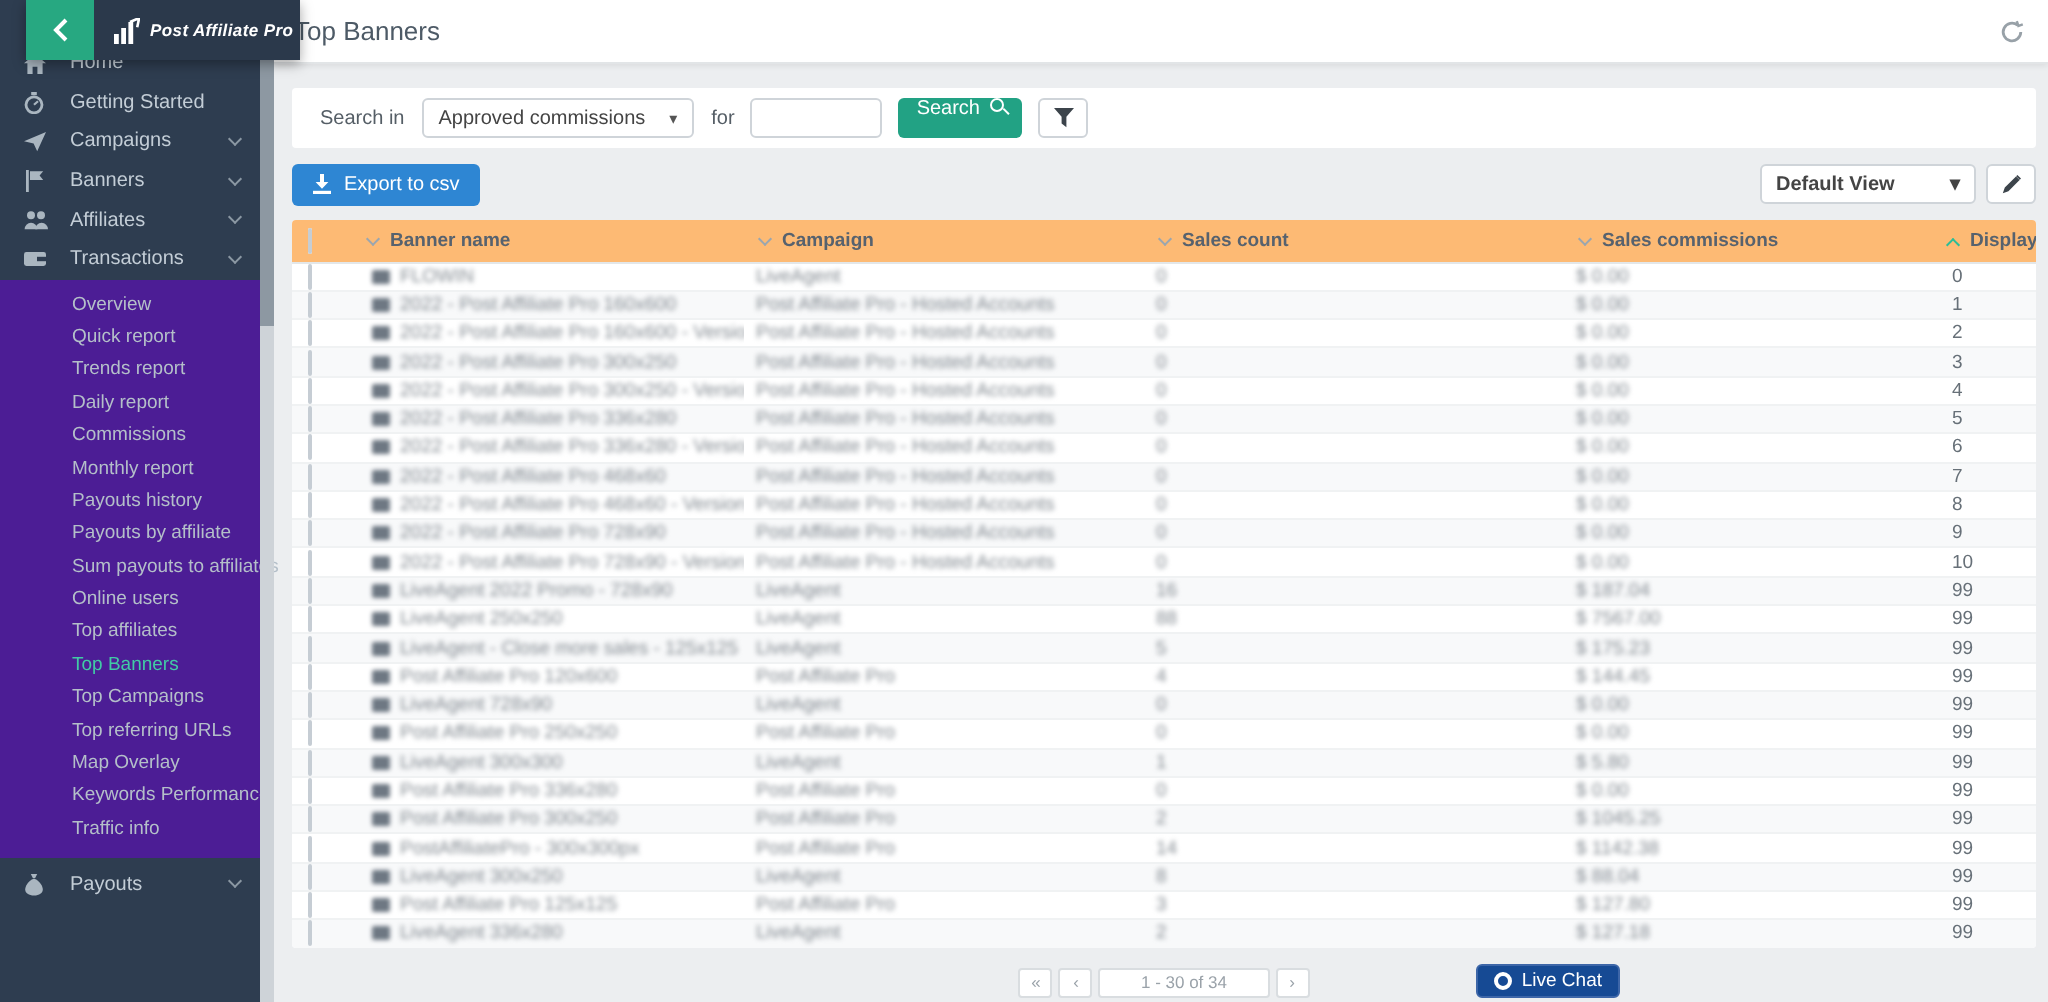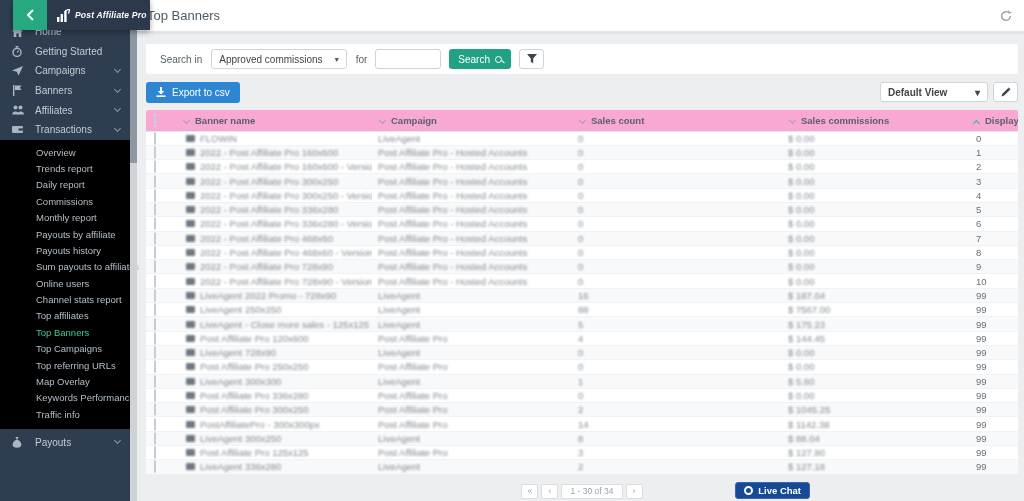--- a/index.html
+++ b/index.html
@@ -14,70 +14,70 @@
               display:flex; align-items:center; box-shadow:0 2px 6px rgba(0,0,0,.35);margin-left:13px; }
   .collapse-btn { width:34px; height:30px; background:#27a881; display:flex; align-items:center; justify-content:center; cursor:pointer; flex:0 0 34px; }
   .logo-wrap { display:flex; align-items:center; gap:5px; padding-left:10px; }
   .logo-text { color:#fff; font-size:8.5px; font-weight:bold; font-style:italic; letter-spacing:.2px; }
   .nav { position:absolute; top:22px; left:0; right:0; }
   .nav-item { height:19.6px; display:flex; align-items:center; padding:0 10px 0 12px; color:#c3cdd6; font-size:10px; cursor:pointer; }
   .nav-item .ic { width:12px; height:11px; margin-right:11px; color:#aab6c0; flex:0 0 12px; display:flex; align-items:center; }
   .nav-item .lbl { flex:1; }
   .chev { width:5px; height:5px; border-right:1px solid #8b98a3; border-bottom:1px solid #8b98a3; transform:rotate(45deg); margin-top:-3px; }
   .chev.up { transform:rotate(-135deg); margin-top:3px; }
-  .submenu { background:#000000; padding:5px 0 6px 0; }
+  .submenu { background:#4c1d95; padding:5px 0 6px 0; }
   .submenu-item { height:16.4px; line-height:16.4px; padding-left:36px; color:#b4bfc9; font-size:9.5px; cursor:pointer; white-space:nowrap; }
   .submenu-item.active { color:#41caa5; }
   .nav-item.bottom { margin-top:3px; }
 
   
   .topbar { position:absolute; left:137px; right:0; top:0; height:32px; background:#fff; z-index:4;
             border-bottom:1px solid #e2e5e7; box-shadow:0 1px 3px rgba(0,0,0,.08);
             display:flex; align-items:center; padding:0 12px 0 10px; }
   .page-title { font-size:13px; color:#4d5a66; }
   .refresh { margin-left:auto; color:#98a1a8; cursor:pointer; display:flex; }
 
   .content { position:absolute; left:137px; right:0; top:32px; bottom:0; padding:12px 6px 0 9px; }
 
   .search-card { background:#fff; border-radius:2px; height:30px; display:flex; align-items:center; padding-left:14px; }
   .tinylabel { font-size:10px; color:#555e66; }
   .ctl { height:20px; border:1px solid #cfd4d9; border-radius:3px; background:#fff; font-size:10px; color:#444; display:inline-flex; align-items:center; }
   .select { padding:0 7px; gap:12px; cursor:pointer; }
   .select .caret { font-size:8px; color:#555; }
   .search-input { width:66px; margin-left:8px; cursor:text; }
-  .btn-search { height:20px; background:#22a284; border-radius:3px; color:#fff; font-size:10px; display:inline-flex; align-items:center; gap:5px; padding:0 9px; margin-left:8px; cursor:pointer; border:none; }
+  .btn-search { height:20px; background:#22a284; border-radius:3px; color:#fff; font-size:10px; display:inline-flex; align-items:flex-start; gap:5px; padding:0 9px; margin-left:8px; cursor:pointer; border:none; }
   .mag { width:7px; height:7px; border:1.4px solid #fff; border-radius:50%; position:relative; }
   .mag:after { content:""; position:absolute; width:3.5px; height:1.4px; background:#fff; transform:rotate(45deg); right:-3px; bottom:-1px; }
   .btn-filter { width:25px; justify-content:center; margin-left:8px; cursor:pointer; }
 
   .toolbar { margin-top:6px; height:24px; display:flex; align-items:center; }
   .btn-export { height:21px; background:#2e86d3; border:none; border-radius:3px; color:#fff; font-size:10px; display:inline-flex; align-items:center; gap:6px; padding:0 10px; cursor:pointer; }
   .toolbar-right { margin-left:auto; display:flex; align-items:center; gap:5px; }
   .view-select { width:108px; padding:0 7px; justify-content:space-between; cursor:pointer;font-weight:bold; }
   .btn-pencil { width:25px; justify-content:center; cursor:pointer; }
 
   .table-card { margin-top:6px; background:#fff; border-radius:2px; width:872px; height:364px; overflow:hidden; position:relative; }
   table { width:1020px; border-collapse:collapse; table-layout:fixed; }
-  th { height:21px; background:#f9a8d4; border-bottom:1px solid #e3e7e9; font-size:9.5px; font-weight:bold; color:#57626e; text-align:left; padding-left:6px; white-space:nowrap; }
+  th { height:21px; background:#fdba74; border-bottom:1px solid #e3e7e9; font-size:9.5px; font-weight:bold; color:#57626e; text-align:left; padding-left:6px; white-space:nowrap; }
   th .sort { display:inline-block; width:5px; height:5px; border-right:1px solid #9aa6b0; border-bottom:1px solid #9aa6b0; transform:rotate(45deg); margin:0 6px 1px 2px; }
   th .sort.asc { border-color:#2bbd97; transform:rotate(-135deg); margin-bottom:-2px; }
   td { height:14.3px; border-bottom:1px solid #f0f2f3; font-size:9.5px; color:#50575e; padding-left:6px; white-space:nowrap; overflow:hidden; }
   tbody tr:nth-child(even) { background:#f8f9fa; }
   .cb { width:11px; height:11px; border:1px solid #c6cdd4; border-radius:2px; background:#fff; cursor:pointer; }
   td.c-check, th.c-check { padding-left:8px; }
   .blur { color:#848b92; filter:blur(1.3px); }
   .name-cell { display:flex; align-items:center; }
   .img-blob { width:9px; height:7px; background:#6e7883; border-radius:1px; margin:0 5px 0 4px; flex:0 0 9px; filter:blur(1px); }
   td.c-order { color:#677078; padding-left:10px; }
 
   .pagerow { margin-top:8px; height:18px; position:relative; display:flex; justify-content:center; align-items:center; }
   .pg { display:inline-flex; gap:3px; }
   .pg .pbtn { height:15px; min-width:17px; border:1px solid #d9dde0; background:#fff; border-radius:2px; font-size:8.5px; color:#9aa2a9; display:inline-flex; align-items:center; justify-content:center; padding:0 5px; cursor:pointer; }
-  .pg .range { padding:0 8px; }
-  .live-chat { position:absolute; right:208px; top:0; height:17px; background:#164a94; border:1px solid #3d66a8; border-radius:3px; color:#fff; font-size:9.5px; font-weight:bold; display:inline-flex; align-items:center; gap:5px; padding:0 8px; cursor:pointer; }
+  .pg .range { padding:0 20px; }
+  .live-chat { position:absolute; right:208px; top:0; height:17px; background:#164a94; border:1px solid #3d66a8; border-radius:3px; color:#fff; font-size:9.5px; font-weight:normal; display:inline-flex; align-items:center; gap:5px; padding:0 8px; cursor:pointer; }
   .donut { width:9px; height:9px; border:2.5px solid #fff; border-radius:50%; background:transparent; }
   svg { display:block; }
 </style>
 </head>
 <body>
 
 <div class="sidebar">
   <div class="nav">
     <div class="nav-item">
       <span class="ic">
@@ -133,29 +133,29 @@
           <svg width="11" height="9" viewBox="0 0 11 9">
             <rect x="0" y="1" width="11" height="7" rx="1.2" fill="#aab6c0"></rect>
             <rect x="6.5" y="3.4" width="4.5" height="2.2" fill="#2e3d50"></rect>
           </svg>
         </span>
       <span class="lbl">Transactions</span>
       <span class="chev"></span>
     </div>
     <div class="submenu">
         <div class="submenu-item"><span>Overview</span></div>
+        <div class="submenu-item"><span>Quick report</span></div>
         <div class="submenu-item"><span>Trends report</span></div>
         <div class="submenu-item"><span>Daily report</span></div>
         <div class="submenu-item"><span>Commissions</span></div>
         <div class="submenu-item"><span>Monthly report</span></div>
+        <div class="submenu-item"><span>Payouts history</span></div>
         <div class="submenu-item"><span>Payouts by affiliate</span></div>
-        <div class="submenu-item"><span>Payouts history</span></div>
         <div class="submenu-item"><span>Sum payouts to affiliates</span></div>
         <div class="submenu-item"><span>Online users</span></div>
-        <div class="submenu-item"><span>Channel stats report</span></div>
         <div class="submenu-item"><span>Top affiliates</span></div>
         <div class="submenu-item active"><span>Top Banners</span></div>
         <div class="submenu-item"><span>Top Campaigns</span></div>
         <div class="submenu-item"><span>Top referring URLs</span></div>
         <div class="submenu-item"><span>Map Overlay</span></div>
         <div class="submenu-item"><span>Keywords Performance</span></div>
         <div class="submenu-item"><span>Traffic info</span></div>
       </div>
     <div class="nav-item bottom">
       <span class="ic">

